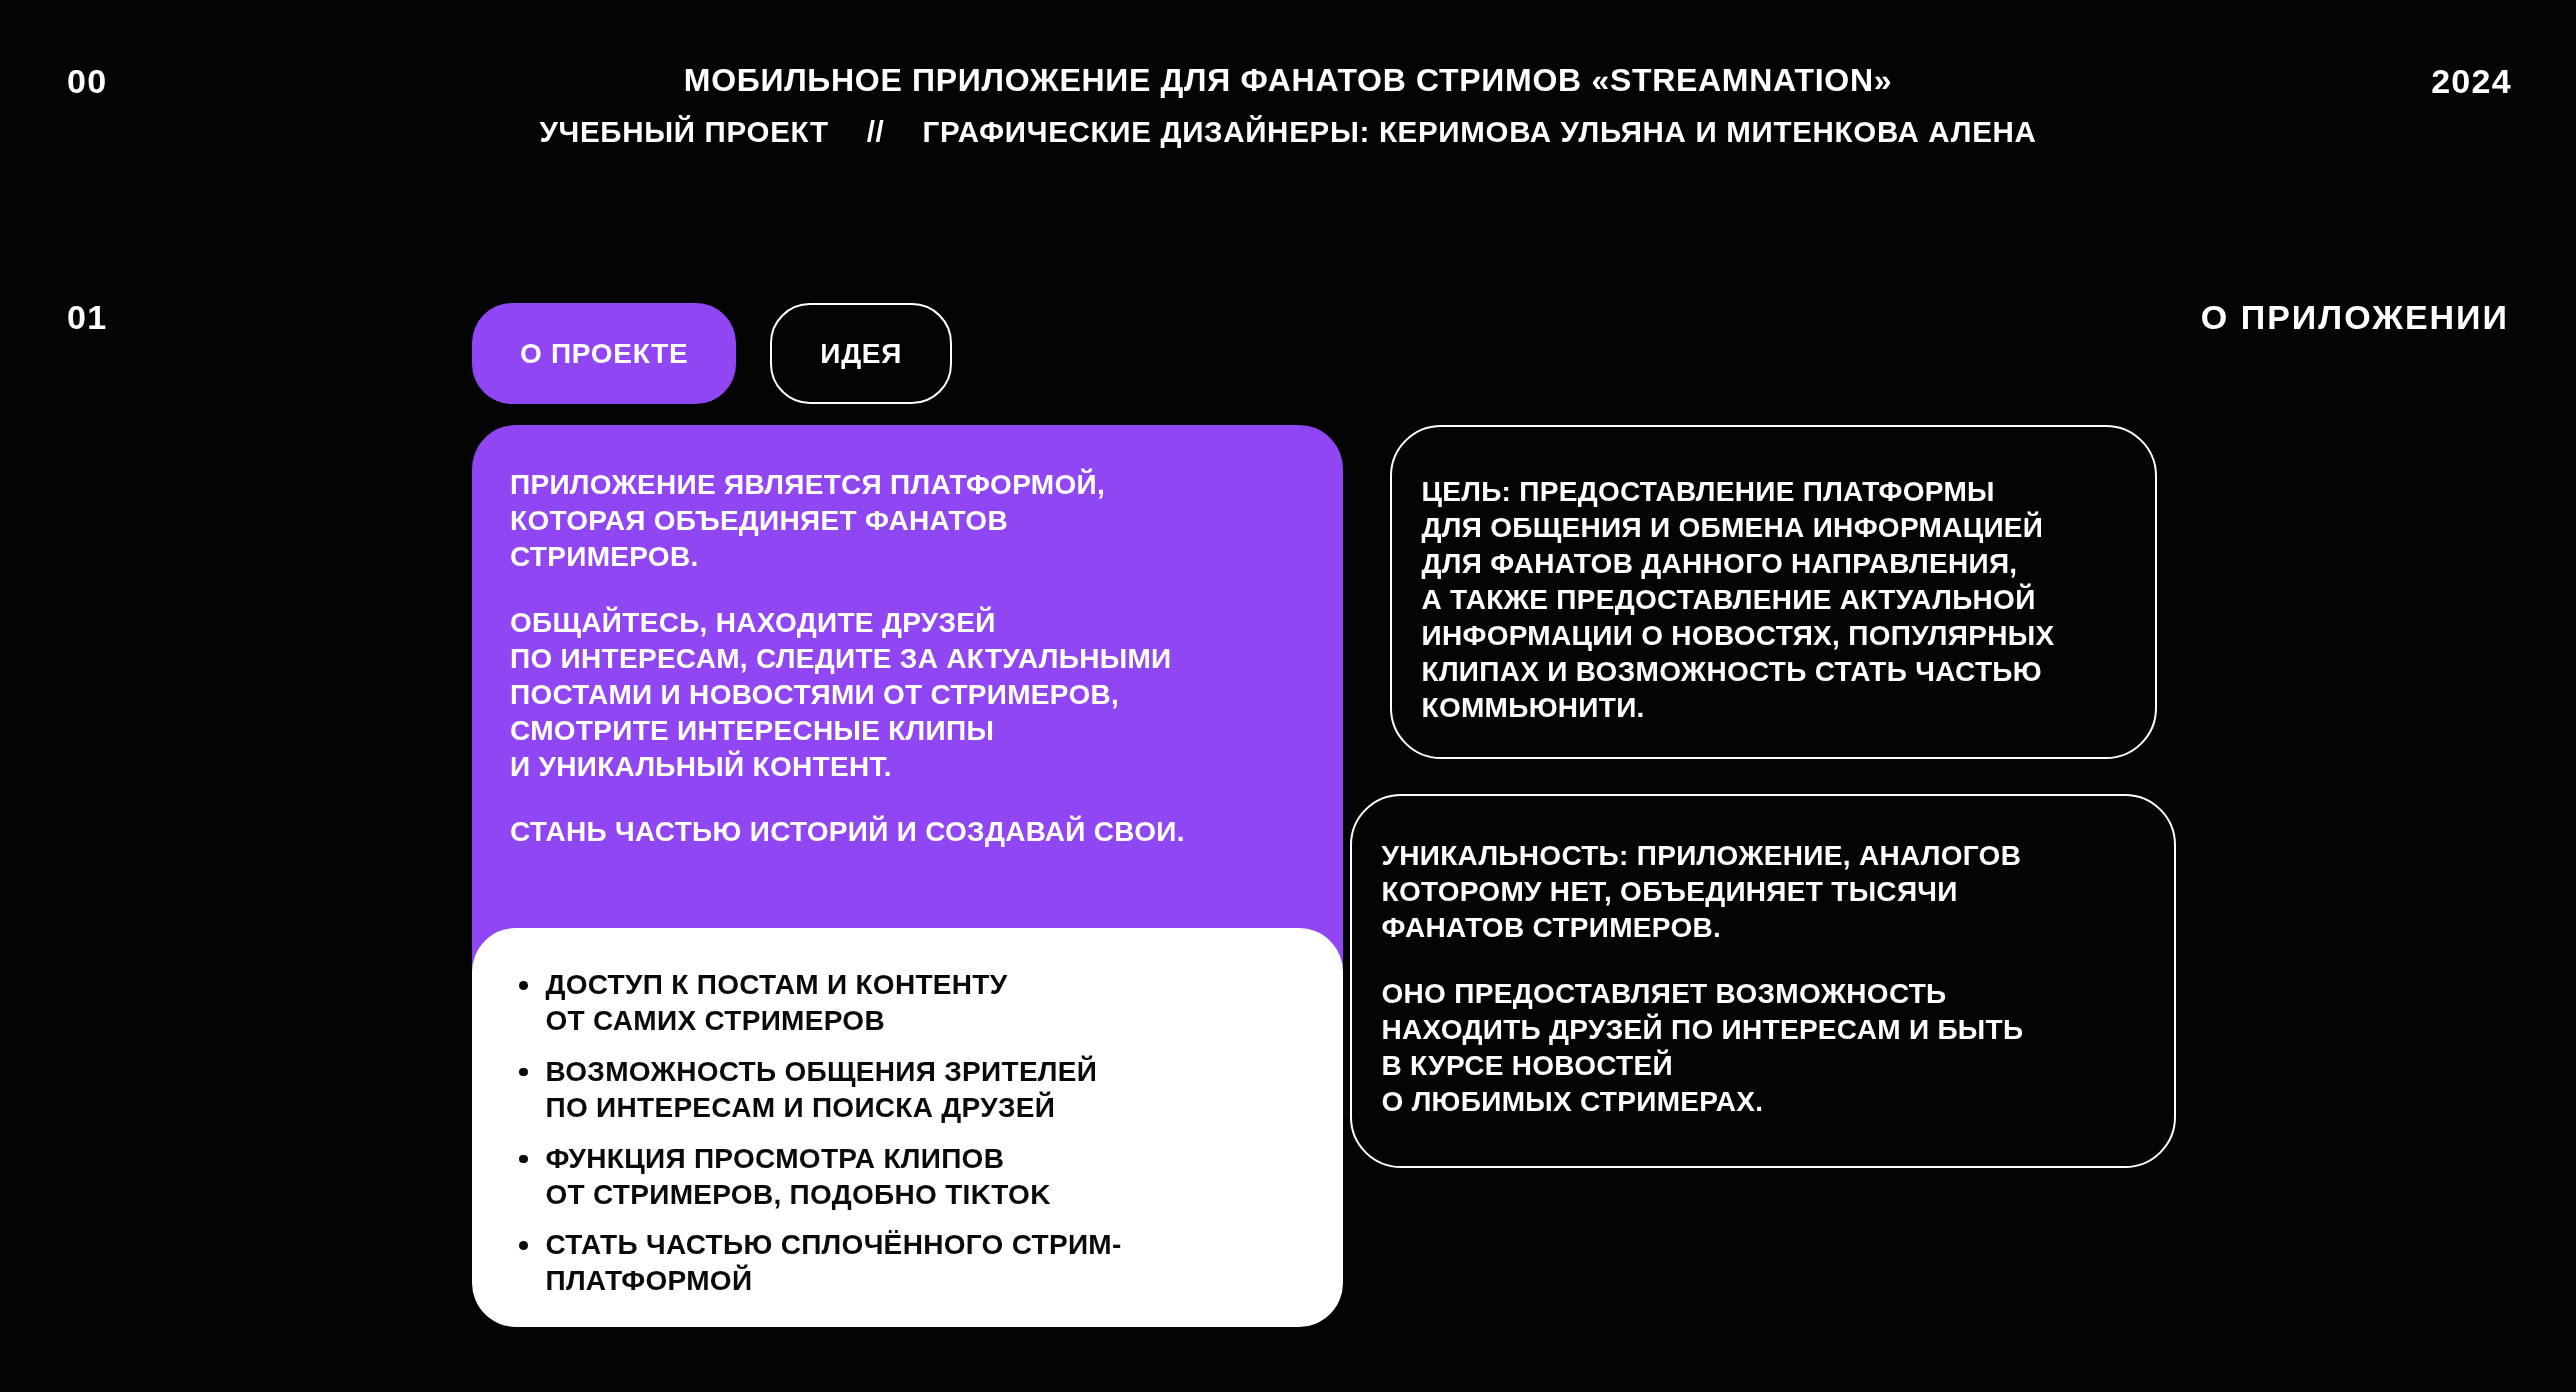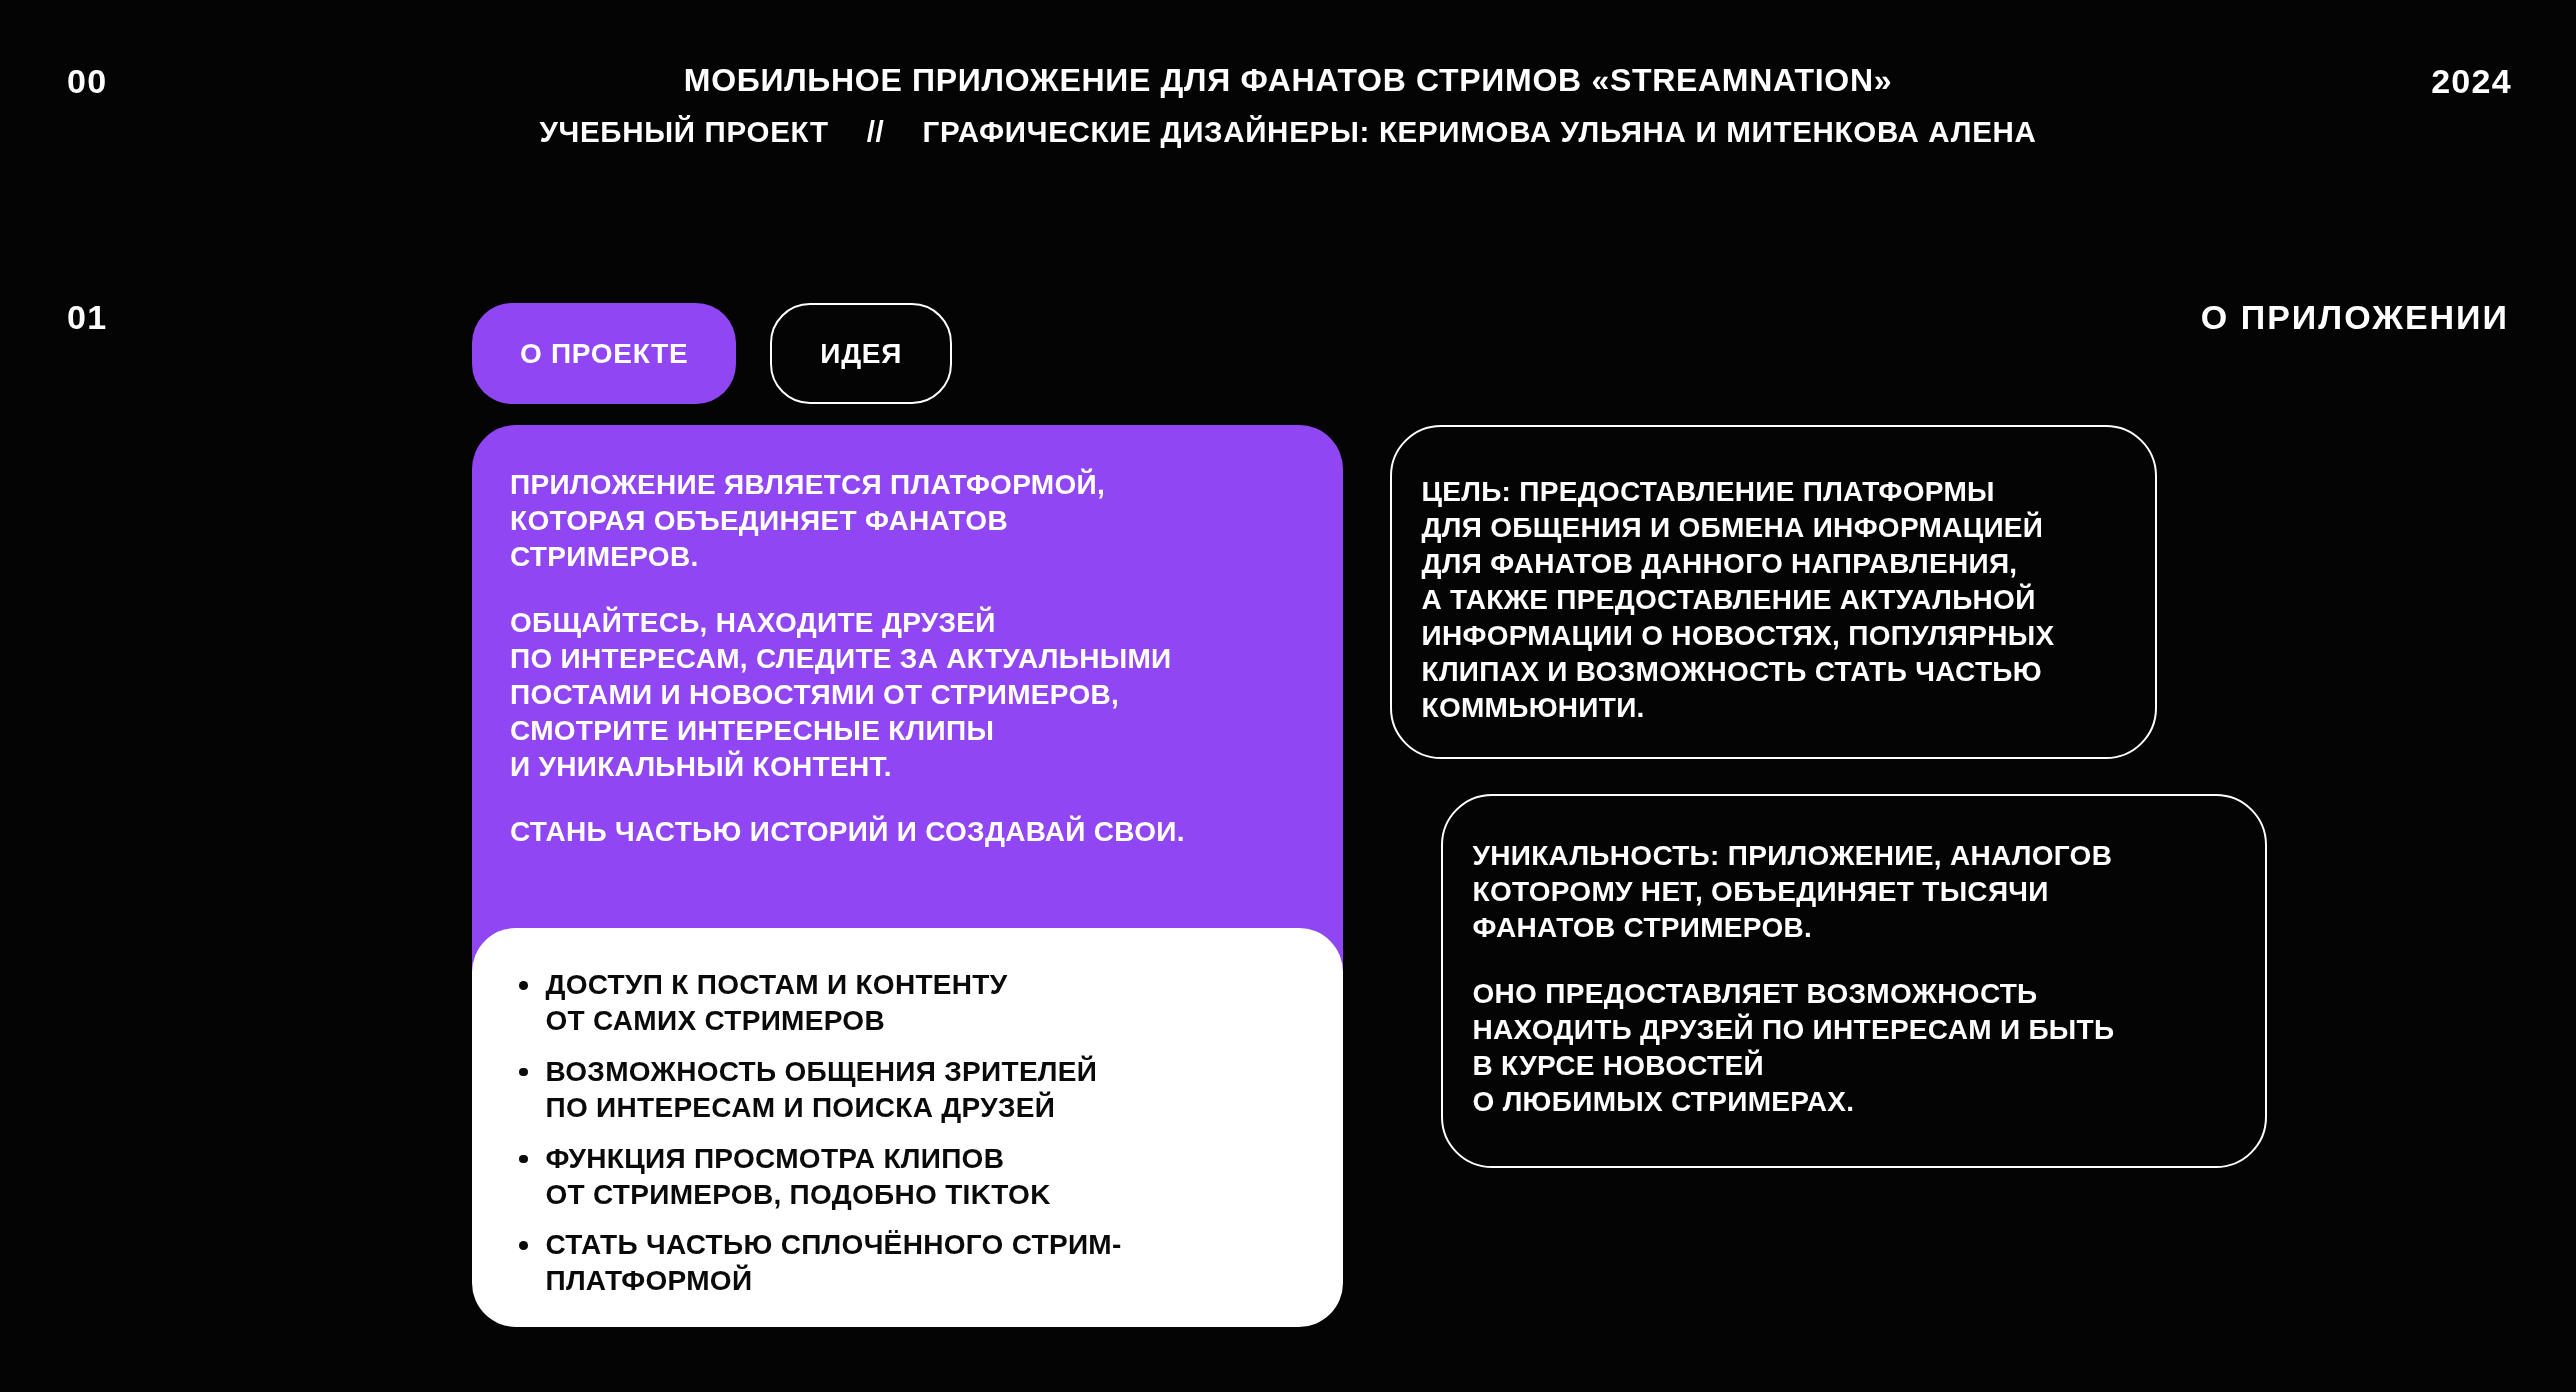--- a/index.html
+++ b/index.html
@@ -47,21 +47,21 @@
     left:472px;top:928px;width:871px;height:399px;
     background:var(--white);color:var(--dark);
     padding:39px 38px;display:flex;flex-direction:column;gap:14.8px;
   }
   .card-outline{
     border:2.7px solid var(--white);border-radius:51px;
     background:transparent;color:var(--white);
     display:flex;flex-direction:column;gap:29.5px;
   }
   .card-goal{left:1390px;top:425px;width:767px;height:334px;padding:47px 29.5px;}
-  .card-uniq{left:1441px;top:794px;width:826px;height:374px;padding:42px 29.5px;}
+  .card-uniq{left:1350px;top:794px;width:826px;height:374px;padding:42px 29.5px;}
   .body-text{font-size:28px;line-height:36px;font-weight:700;letter-spacing:0.3px;}
   
   .feature{display:flex;align-items:flex-start;}
   .dot{
     width:8.7px;height:8.7px;border-radius:50%;background:var(--dark);
     margin:14px 17.4px 0 9.4px;flex:0 0 auto;
   }
 </style>
 </head>
 <body>

